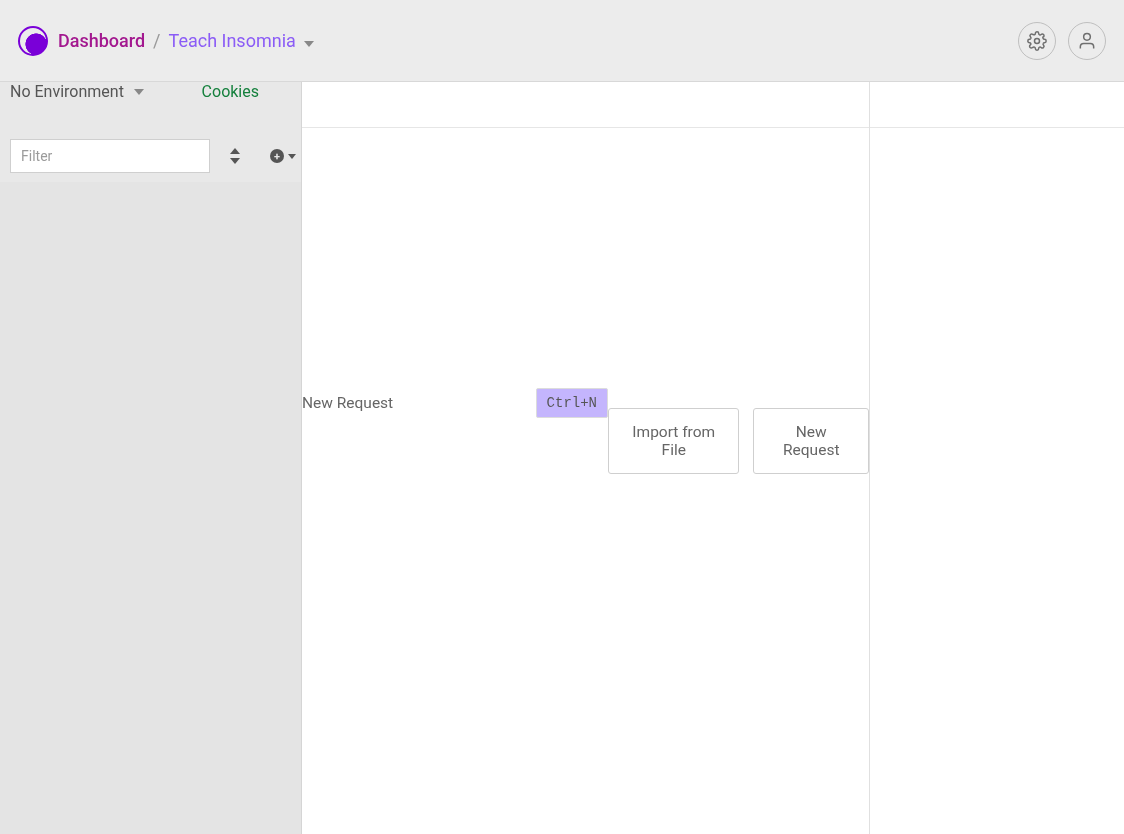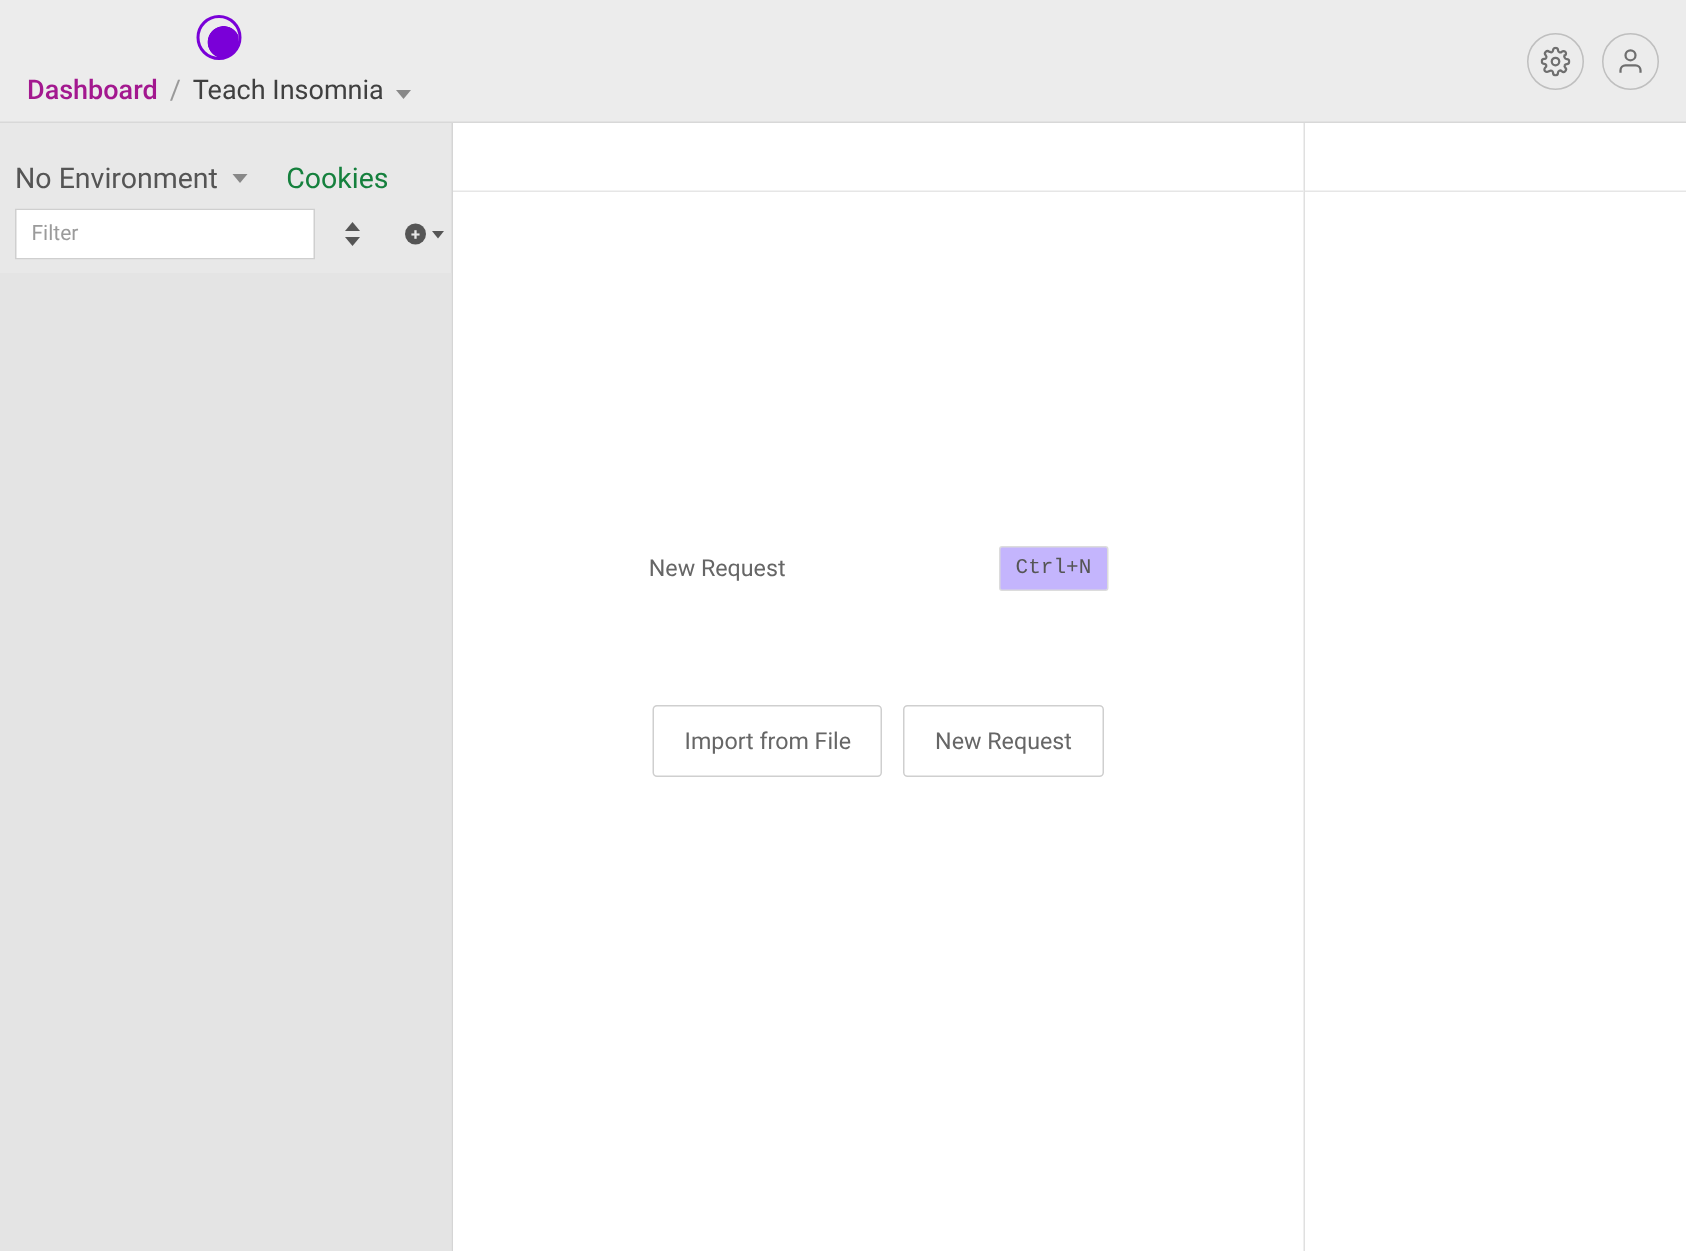--- a/index.html
+++ b/index.html
@@ -21,21 +21,20 @@
       border-bottom: 1px solid #d8d8d8;
       display: flex;
       align-items: center;
       justify-content: space-between;
       padding: 0 18px;
     }
     .header-left {
       display: flex;
       align-items: center;
       gap: 10px;
-      flex-direction: column;
     }
     .logo {
       width: 30px;
       height: 30px;
       border-radius: 50%;
       border: 2px solid #7a00d8;
       background: radial-gradient(circle at 62% 62%, #7a00d8 46%, transparent 48%);
       display: inline-block;
     }
     .breadcrumb {
@@ -46,21 +45,21 @@
       color: #7a7a7a;
     }
     .breadcrumb .dashboard {
       color: #a3188f;
       font-weight: 500;
     }
     .breadcrumb .sep {
       color: #999;
     }
     .breadcrumb .project {
-      color: #404040;
+      color: #8b5cf6;
     }
     .caret-down {
       width: 0;
       height: 0;
       border-left: 5px solid transparent;
       border-right: 5px solid transparent;
       border-top: 6px solid #888;
       display: inline-block;
       margin-left: 4px;
     }
@@ -95,24 +94,24 @@
     .sidebar {
       width: 302px;
       background: #e8e8e8;
       border-right: 1px solid #d5d5d5;
       display: flex;
       flex-direction: column;
     }
     .sidebar-top {
       height: 48px;
       display: flex;
-      align-items: flex-end;
+      align-items: flex-start;
       justify-content: space-between;
       padding: 0 10px;
-      font-size: 19px;
+      font-size: 16px;
       color: #555;
     }
     .env-selector {
       display: flex;
       align-items: center;
       gap: 6px;
       cursor: pointer;
       color: #555;
     }
     .cookies-link {
@@ -212,21 +211,21 @@
       display: flex;
       flex-direction: column;
     }
     .main-top-bar {
       height: 46px;
       border-bottom: 1px solid #e6e6e6;
     }
     .empty-state {
       flex: 1;
       display: flex;
-      flex-direction: column;
+      flex-direction: row;
       justify-content: center;
       align-items: center;
       padding-bottom: 80px;
     }
     .shortcut-list {
       display: flex;
       flex-direction: column;
       gap: 30px;
       margin-bottom: 76px;
     }

